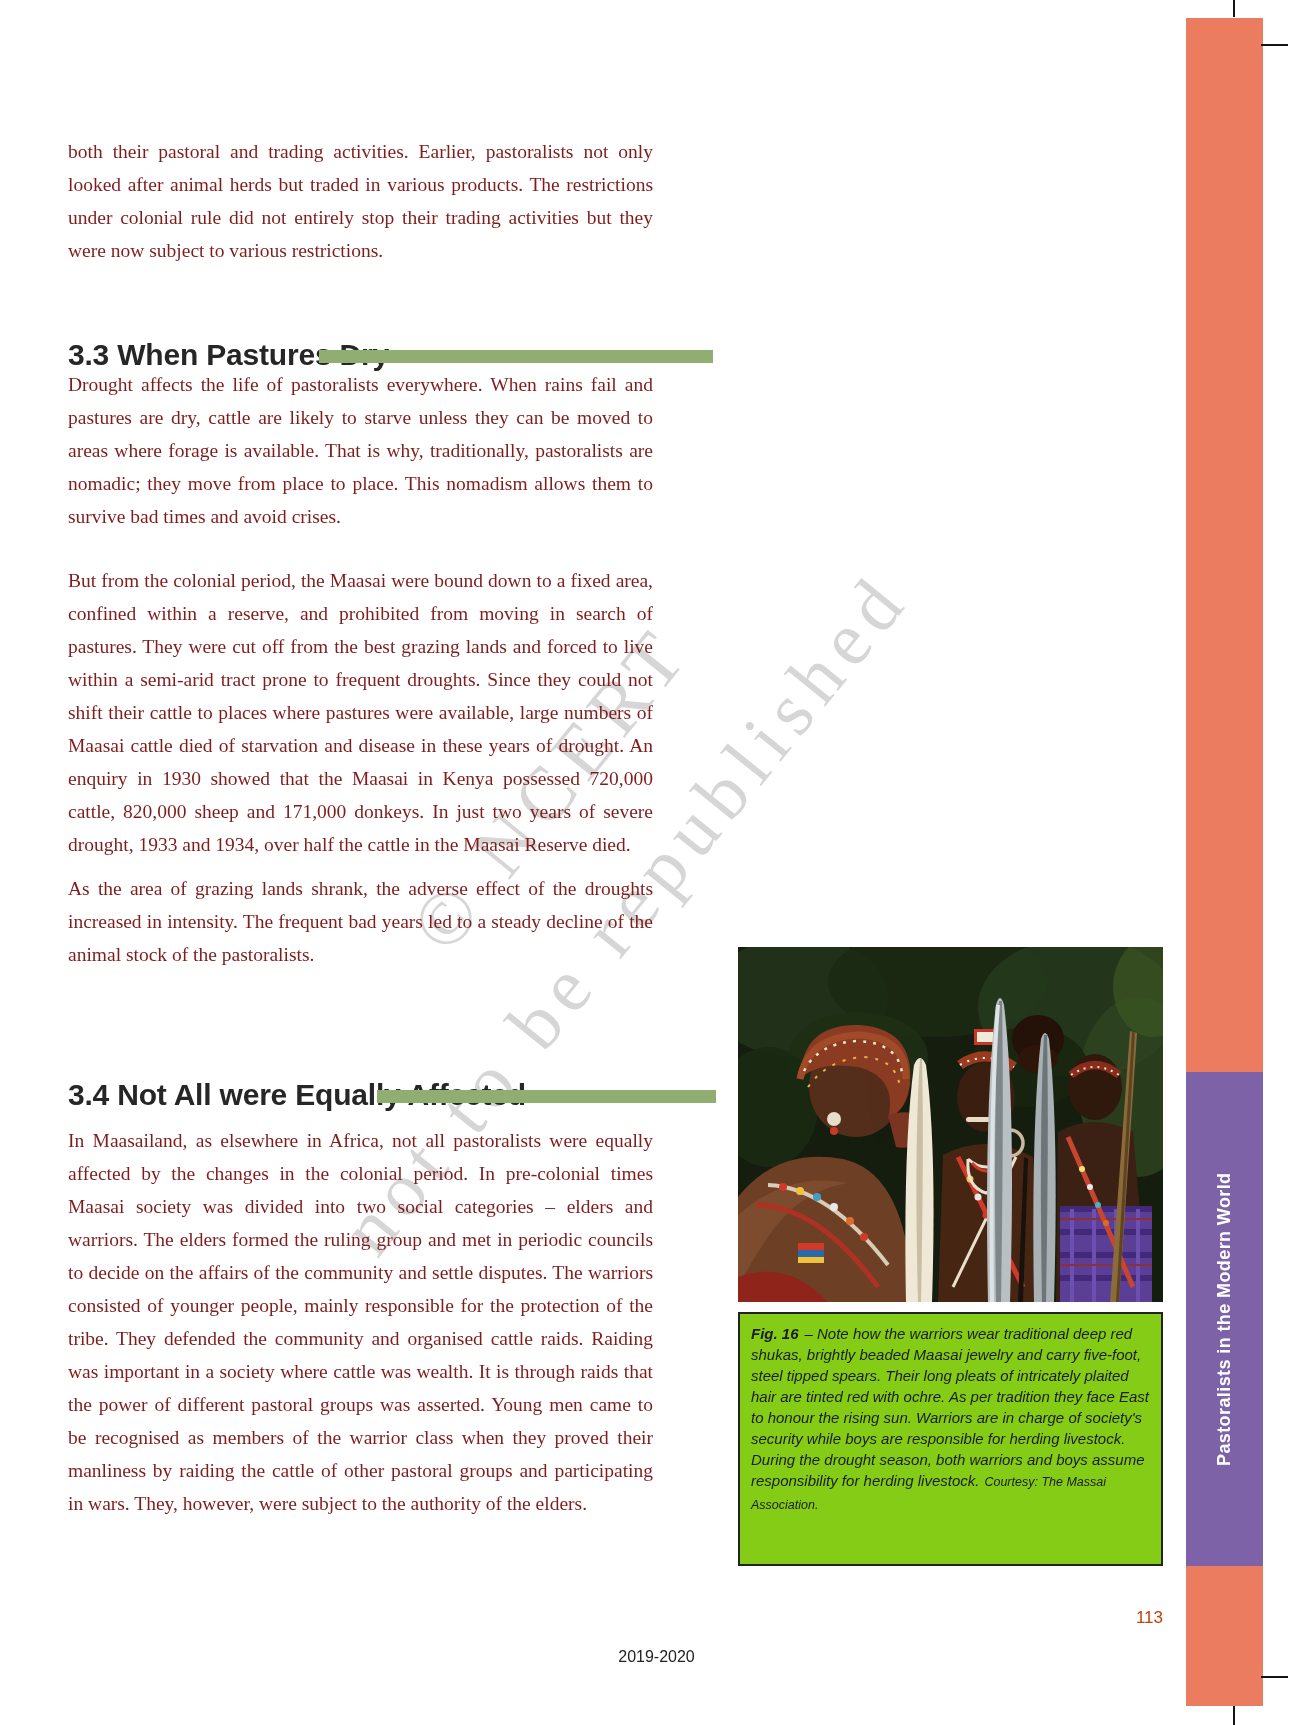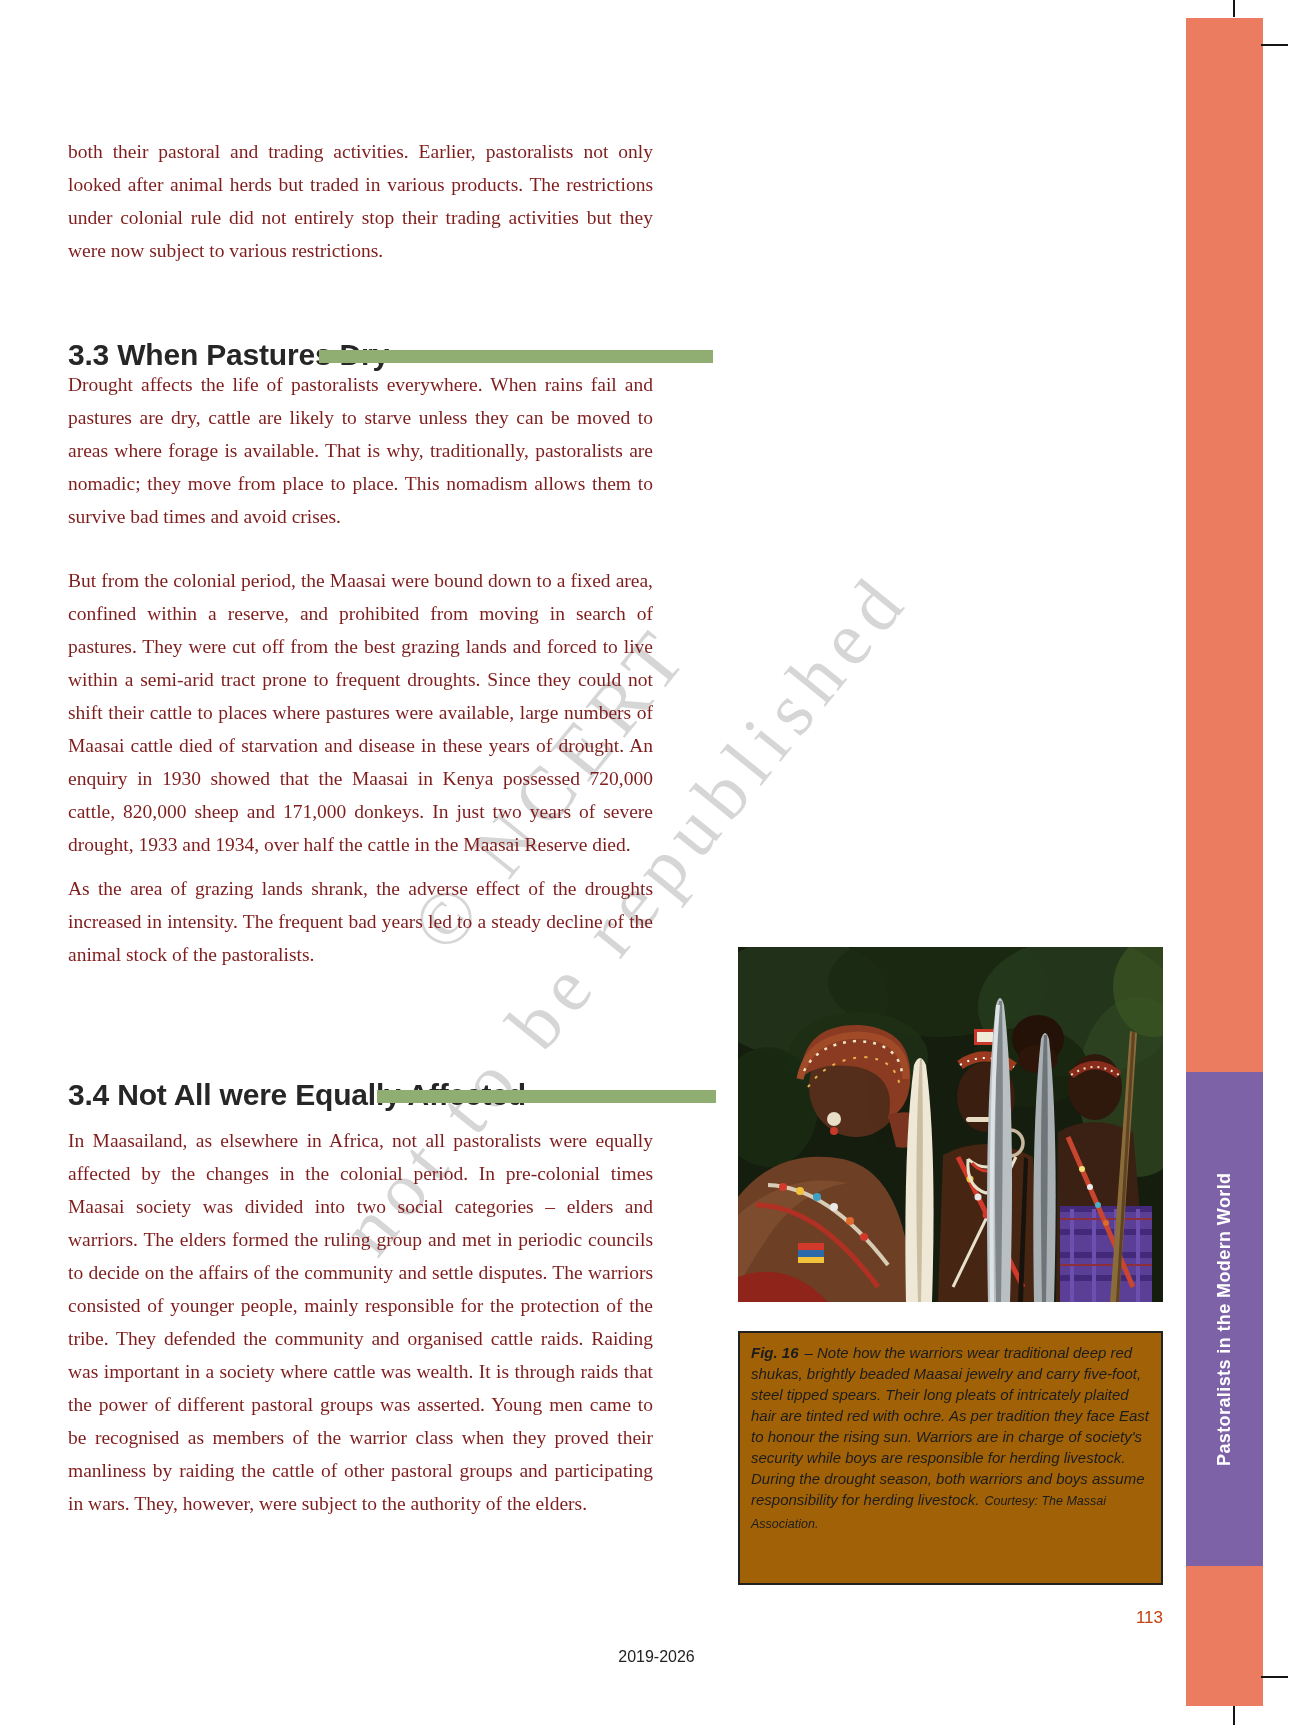--- a/index.html
+++ b/index.html
@@ -39,26 +39,25 @@
   }
   .hbar{position:absolute;height:13px;background:#90ae72;z-index:2;}
   
   .photo{
     position:absolute;left:738px;top:947px;width:425px;height:355px;z-index:2;
     background:#16200f;overflow:hidden;
   }
   .photo svg{display:block;}
   .caption-box{
     position:absolute;left:738px;top:1312px;width:425px;height:254px;z-index:2;
-    border:2px solid #222;background:#a16207;box-sizing:border-box;
+    border:2px solid #222;background:#84cc16;box-sizing:border-box;
     padding:9px 11px;
     font-family:"Liberation Sans",sans-serif;font-style:italic;
     font-size:15px;line-height:21px;color:#1c1c1c;
     overflow:hidden;
-    margin-top:19px;
   }
   .fig-label{font-weight:bold;margin-right:6px;}
   .fig-courtesy{font-size:12.5px;margin-left:5px;}
   
   .page-num{
     position:absolute;left:1063px;top:1608px;width:100px;z-index:2;
     text-align:right;font-family:"Liberation Sans",sans-serif;
     font-size:17px;color:#c2410c;
   }
   .edition{
@@ -189,13 +188,13 @@
 
     <path d="M286 210 L280 355 L285 355 L290 212 Z" fill="#17120c"></path>
   </svg>
 </div>
 
 <div class="caption-box">
   <span class="fig-label">Fig. 16</span><span class="fig-text">– Note how the warriors wear traditional deep red shukas, brightly beaded Maasai jewelry and carry five-foot, steel tipped spears. Their long pleats of intricately plaited hair are tinted red with ochre. As per tradition they face East to honour the rising sun. Warriors are in charge of society's security while boys are responsible for herding livestock. During the drought season, both warriors and boys assume responsibility for herding livestock.</span><span class="fig-courtesy">Courtesy: The Massai Association.</span>
 </div>
 
 <div class="page-num">113</div>
-<div class="edition">2019-2026</div>
+<div class="edition">2019-2020</div>
 
 </body></html>

